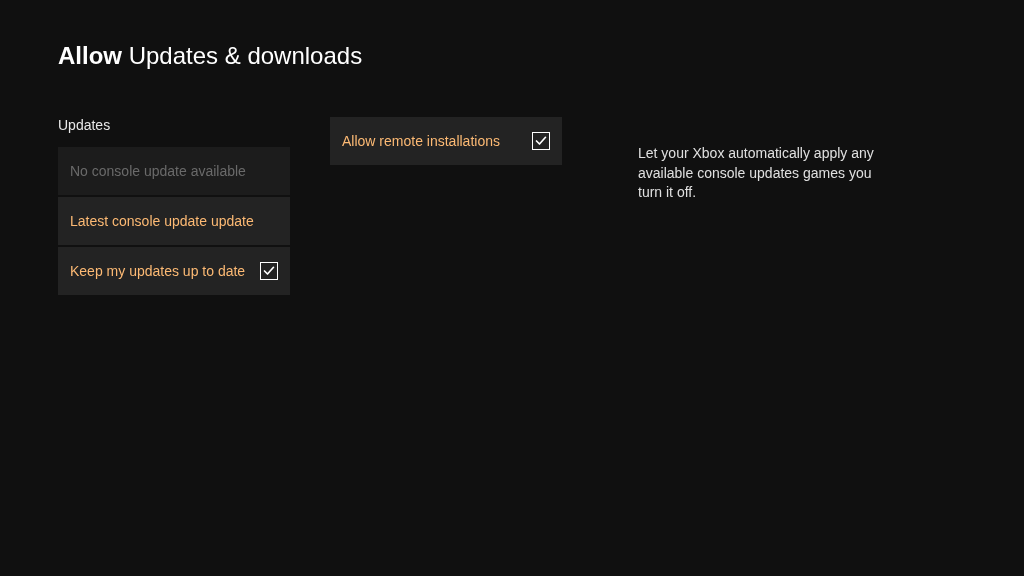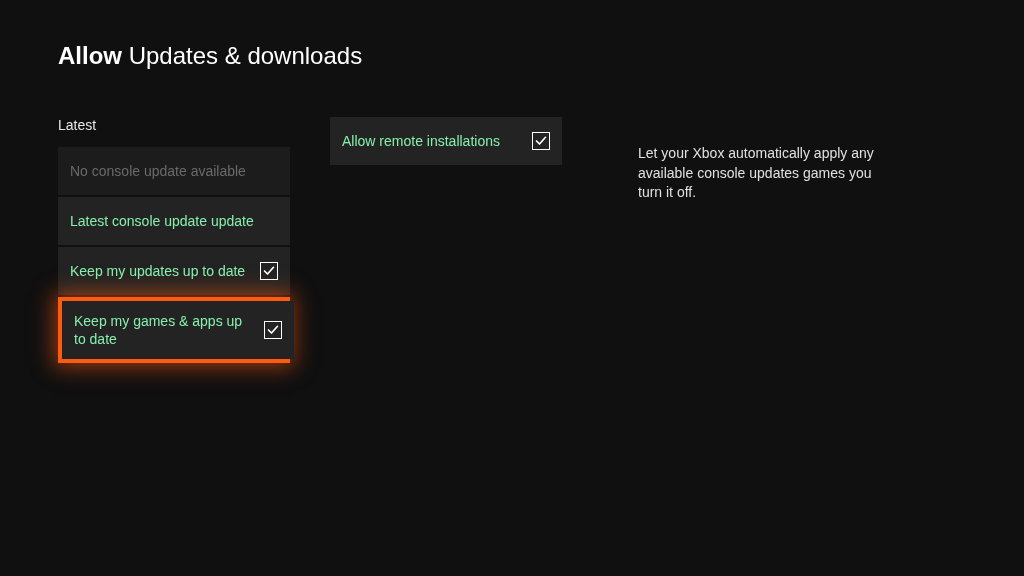--- a/index.html
+++ b/index.html
@@ -59,21 +59,21 @@
     top: 144px;
     left: 638px;
     width: 250px;
     font-size: 14px;
     line-height: 1.4;
     color: #e0e0e0;
   }
 
   .list-item {
     background: #232323;
-    color: #86efac;
+    color: #fdba74;
     font-size: 14px;
     padding: 0 12px;
     display: flex;
     align-items: center;
     justify-content: space-between;
     margin-bottom: 2px;
     height: 48px;
     width: 232px;
   }
 
@@ -118,49 +118,39 @@
 </style>
 </head>
 <body>
 
 <div class="header">
   <span class="bold">Allow</span>
   <span>Updates &amp; downloads</span>
 </div>
 
 <div class="updates-col">
-  <div class="section-heading">Latest</div>
+  <div class="section-heading">Updates</div>
 
   <div class="list-item disabled">
     <span class="label">No console update available</span>
   </div>
 
   <div class="list-item">
     <span class="label">Latest console update update</span>
   </div>
 
   <div class="list-item">
     <span class="label">Keep my updates up to date</span>
     <span class="checkbox">
       <svg viewBox="0 0 16 16">
         <path d="M2 8 L6 12 L14 3" stroke="#ffffff" stroke-width="2.2" fill="none" stroke-linecap="round" stroke-linejoin="round"></path>
       </svg>
     </span>
   </div>
 
-  <div class="highlight-wrapper">
-    <div class="list-item">
-      <span class="label">Keep my games &amp; apps up to date</span>
-      <span class="checkbox">
-        <svg viewBox="0 0 16 16">
-          <path d="M2 8 L6 12 L14 3" stroke="#ffffff" stroke-width="2.2" fill="none" stroke-linecap="round" stroke-linejoin="round"></path>
-        </svg>
-      </span>
-    </div>
-  </div>
 </div>
 
 <div class="downloads-col">
 
   <div class="list-item">
     <span class="label">Allow remote installations</span>
     <span class="checkbox">
       <svg viewBox="0 0 16 16">
         <path d="M2 8 L6 12 L14 3" stroke="#ffffff" stroke-width="2.2" fill="none" stroke-linecap="round" stroke-linejoin="round"></path>
       </svg>

